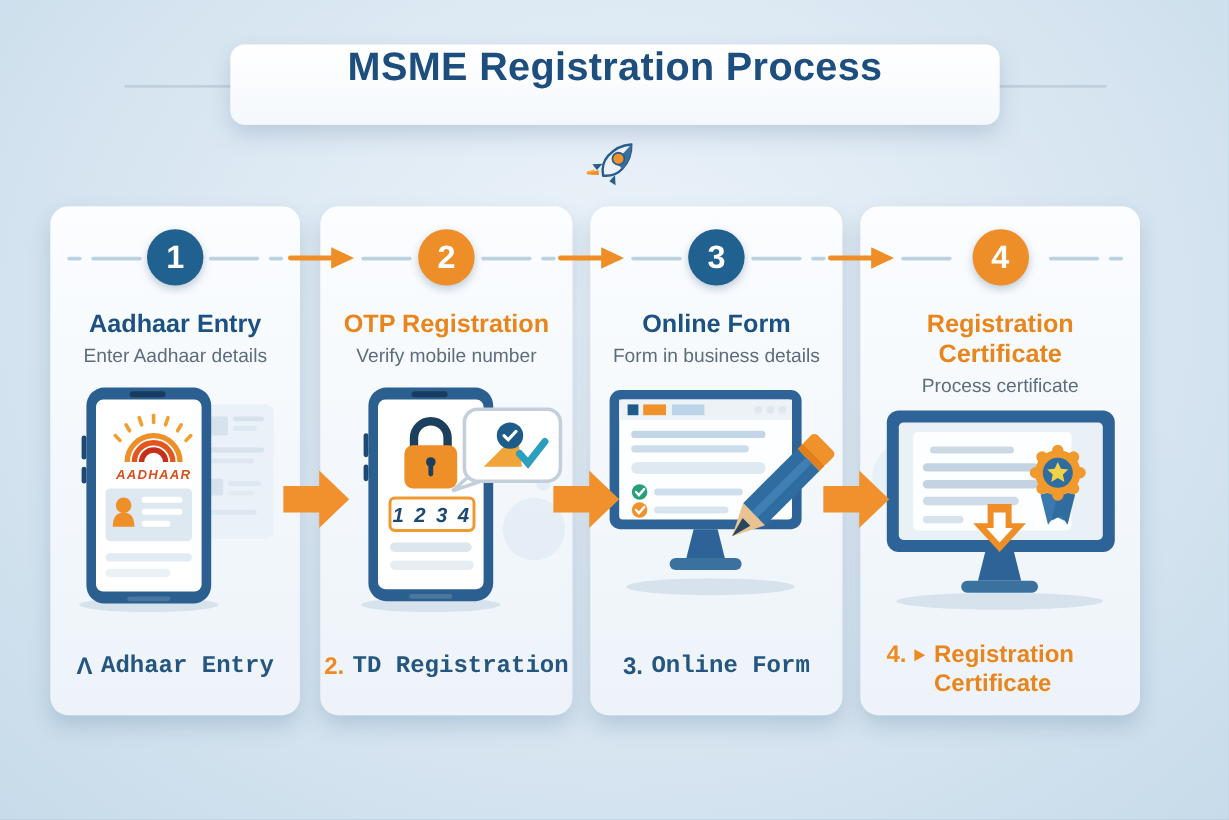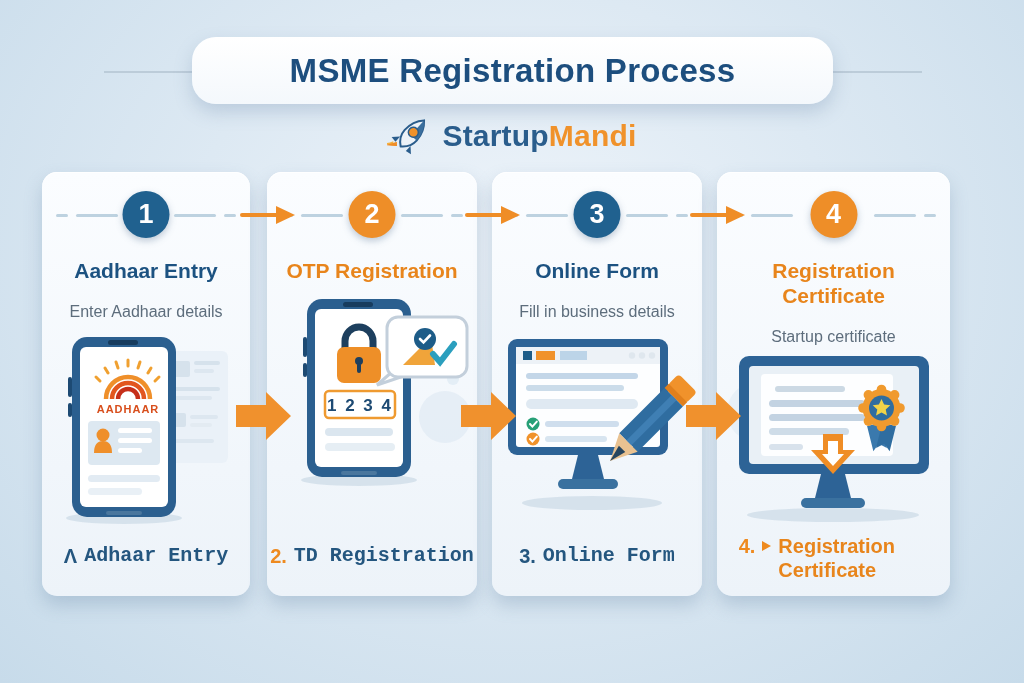--- a/index.html
+++ b/index.html
@@ -2,22 +2,22 @@
 <html><head>
 <meta charset="utf-8">
 <style>
   html,body{margin:0;padding:0;}
   body{font-family:"Liberation Sans", sans-serif; background:#b9cfe0;}
   .canvas{position:relative;width:1024px;height:683px;overflow:hidden;
     background:radial-gradient(ellipse at 50% 38%, #eef4fa 0%, #dde9f3 45%, #c7dbea 100%);}
   .bg-line{position:absolute;left:104px;top:71px;width:818px;height:2px;background:#adbecd;opacity:.65;z-index:1;}
 
   .title-box{position:absolute;left:192px;top:37px;width:641px;height:67px;z-index:2;
-    background:linear-gradient(180deg,#ffffff 0%,#f4f8fc 100%);border-radius:24px;
-    box-shadow:0 8px 18px rgba(100,130,165,.28);display:flex;align-items:center;justify-content:center;}
+    background:linear-gradient(180deg,#ffffff 0%,#f4f8fc 100%);border-radius:12px;
+    box-shadow:0 8px 18px rgba(100,130,165,.28);display:flex;align-items:flex-start;justify-content:center;}
   .title-text{font-size:33px;font-weight:bold;color:#1d4e7e;letter-spacing:.3px;}
 
   .brand{position:absolute;left:0;top:110px;width:100%;height:52px;display:flex;align-items:center;justify-content:center;gap:9px;z-index:2;}
   .brand-text{font-size:30px;font-weight:bold;letter-spacing:.2px;}
   .brand-primary{color:#2a5d8c;} .brand-secondary{color:#f0922b;}
 
   .card{position:absolute;top:172px;height:424px;border-radius:15px;
     background:linear-gradient(180deg,#fbfdff 0%,#f1f6fb 70%,#edf3f9 100%);
     box-shadow:0 9px 18px rgba(110,140,170,.33), inset 0 1px 0 #ffffff;z-index:3;}
 
@@ -25,23 +25,23 @@
   .seg{position:absolute;top:30px;height:3px;background:#bdd2e0;border-radius:2px;}
   .s1{left:14px;width:12px;} .s2{left:34px;width:42px;}
   .s3{right:34px;width:42px;} .s4{right:14px;width:12px;}
   .circle{position:absolute;left:50%;top:7px;transform:translateX(-50%);width:47px;height:47px;border-radius:50%;
     display:flex;align-items:center;justify-content:center;color:#fff;font-size:27px;font-weight:bold;
     box-shadow:0 3px 7px rgba(80,110,140,.35);}
   .blue .circle{background:#20618f;} .orange .circle{background:#ee8e28;}
 
   .step-title{margin-top:12px;text-align:center;font-size:21px;font-weight:bold;line-height:1.2;padding:0 10px;}
   .blue .step-title{color:#1c5281;} .orange .step-title{color:#e8851c;}
-  .step-subtitle{margin-top:20px;text-align:center;font-size:16px;color:#5d6d7c;padding:0 8px;}
-
-  .illus{position:relative;height:190px;margin-top:14px;}
+  .step-subtitle{margin-top:6px;text-align:center;font-size:16px;color:#5d6d7c;padding:0 8px;}
+
+  .illus{position:relative;height:190px;margin-top:14px;font-style:italic;}
   .illus svg{display:block;width:100%;height:100%;}
 
   .footer{position:absolute;left:0;right:0;bottom:28px;display:flex;align-items:flex-start;justify-content:center;gap:7px;
     font-size:20px;font-weight:bold;line-height:1.2;}
   .footer-2line{bottom:14px;}
   .fp-navy{color:#24567f;} .fp-orange{color:#ee8a1f;}
   .fl-navy{color:#24567f;font-family:Liberation Mono, monospace;} .fl-orange{color:#e8851c;}
   .fl-wrap{max-width:150px;text-align:left;}
   .flag{width:0;height:0;border-left:9px solid #ee8a1f;border-top:5px solid transparent;border-bottom:5px solid transparent;margin-top:7px;}
 
@@ -64,21 +64,20 @@
       <g transform="rotate(42 23 23)">
         <path d="M14 38 Q11 44 8 46 Q13 44 17 41 Z" fill="#f5b23c"></path>
         <path d="M17 36 Q13 44 9 47 Q16 43 20 39 Z" fill="#ef8d26"></path>
         <path d="M16 30 L10 36 L16 37 Z" fill="#2a5d8c"></path>
         <path d="M30 30 L36 36 L30 37 Z" fill="#2a5d8c"></path>
         <path d="M23 2 Q31 10 31 22 Q31 31 23 37 Q15 31 15 22 Q15 10 23 2 Z" fill="#ecf2f8" stroke="#2a5d8c" stroke-width="2"></path>
         <path d="M23 2 Q31 10 31 22 L23 22 Z" fill="#3a6f9e"></path>
         <circle cx="23" cy="18" r="5" fill="#f0922b" stroke="#2a5d8c" stroke-width="1.5"></circle>
       </g>
     </svg>
-    <span class="brand-text"><span class="brand-primary">Startup</span><span class="brand-secondary">Mandi</span></span>
   </div>
 
   <div class="card blue" style="left:42px;width:208px;">
     <div class="connector">
       <span class="seg s1"></span>
       <span class="seg s2"></span>
       <div class="circle">
           <span>1</span>
         </div>
       <span class="seg s3"></span>
@@ -142,20 +141,21 @@
     <div class="connector">
       <span class="seg s1"></span>
       <span class="seg s2"></span>
       <div class="circle">
           <span>2</span>
         </div>
       <span class="seg s3"></span>
       <span class="seg s4"></span>
     </div>
     <div class="step-title">OTP Registration</div>
+    <div class="step-subtitle">Verify mobile number</div>
     <div class="illus">
       <svg viewBox="0 0 210 190">
         <circle cx="178" cy="120" r="26" fill="#dfeaf3" opacity="0.7"></circle>
         <circle cx="58" cy="148" r="7" fill="#dfeaf3"></circle>
         <circle cx="186" cy="82" r="6" fill="#e4eef6"></circle>
         <ellipse cx="92" cy="183" rx="58" ry="6" fill="#cfdde9" opacity="0.8"></ellipse>
         <rect x="40" y="2" width="104" height="178" rx="15" fill="#2b5f8f"></rect>
         <rect x="36" y="40" width="4" height="20" rx="2" fill="#1d4a73"></rect>
         <rect x="36" y="66" width="4" height="14" rx="2" fill="#1d4a73"></rect>
         <rect x="48" y="12" width="88" height="158" rx="6" fill="#ffffff"></rect>
@@ -193,21 +193,21 @@
     <div class="connector">
       <span class="seg s1"></span>
       <span class="seg s2"></span>
       <div class="circle">
           <span>3</span>
         </div>
       <span class="seg s3"></span>
       <span class="seg s4"></span>
     </div>
     <div class="step-title">Online Form</div>
-    <div class="step-subtitle">Fill in business details</div>
+    <div class="step-subtitle">Form in business details</div>
     <div class="illus">
       <svg viewBox="0 0 210 190">
         <circle cx="60" cy="50" r="34" fill="#e3edf5" opacity="0.7"></circle>
         <ellipse cx="100" cy="168" rx="70" ry="7" fill="#cfdde9" opacity="0.8"></ellipse>
         <g>
           <rect x="16" y="4" width="160" height="116" rx="9" fill="#2d6396"></rect>
           <rect x="24" y="12" width="144" height="100" rx="3" fill="#fdfeff"></rect>
           <rect x="24" y="12" width="144" height="17" fill="#edf2f7"></rect>
           <rect x="31" y="16" width="9" height="9" fill="#1d5c88"></rect>
           <rect x="44" y="16" width="19" height="9" fill="#f0922b"></rect>
@@ -247,21 +247,21 @@
     <div class="connector">
       <span class="seg s1"></span>
       <span class="seg s2"></span>
       <div class="circle">
           <span>4</span>
         </div>
       <span class="seg s3"></span>
       <span class="seg s4"></span>
     </div>
     <div class="step-title" style="max-width:180px;margin-left:auto;margin-right:auto;">Registration Certificate</div>
-    <div class="step-subtitle">Startup certificate</div>
+    <div class="step-subtitle">Process certificate</div>
     <div class="illus" style="height:184px;margin-top:6px;">
       <svg viewBox="0 0 233 184">
         <circle cx="40" cy="60" r="30" fill="#e3edf5" opacity="0.7"></circle>
         <ellipse cx="116" cy="163" rx="86" ry="7" fill="#cfdde9" opacity="0.8"></ellipse>
         <g>
           <rect x="22" y="4" width="190" height="118" rx="10" fill="#2d6396"></rect>
           <rect x="32" y="14" width="170" height="98" rx="4" fill="#e9f0f6"></rect>
           <rect x="44" y="22" width="132" height="82" rx="4" fill="#fdfeff"></rect>
           <rect x="58" y="34" width="70" height="6" rx="3" fill="#ccd9e4"></rect>
           <rect x="52" y="48" width="96" height="7" rx="3.5" fill="#c3d3e2"></rect>

